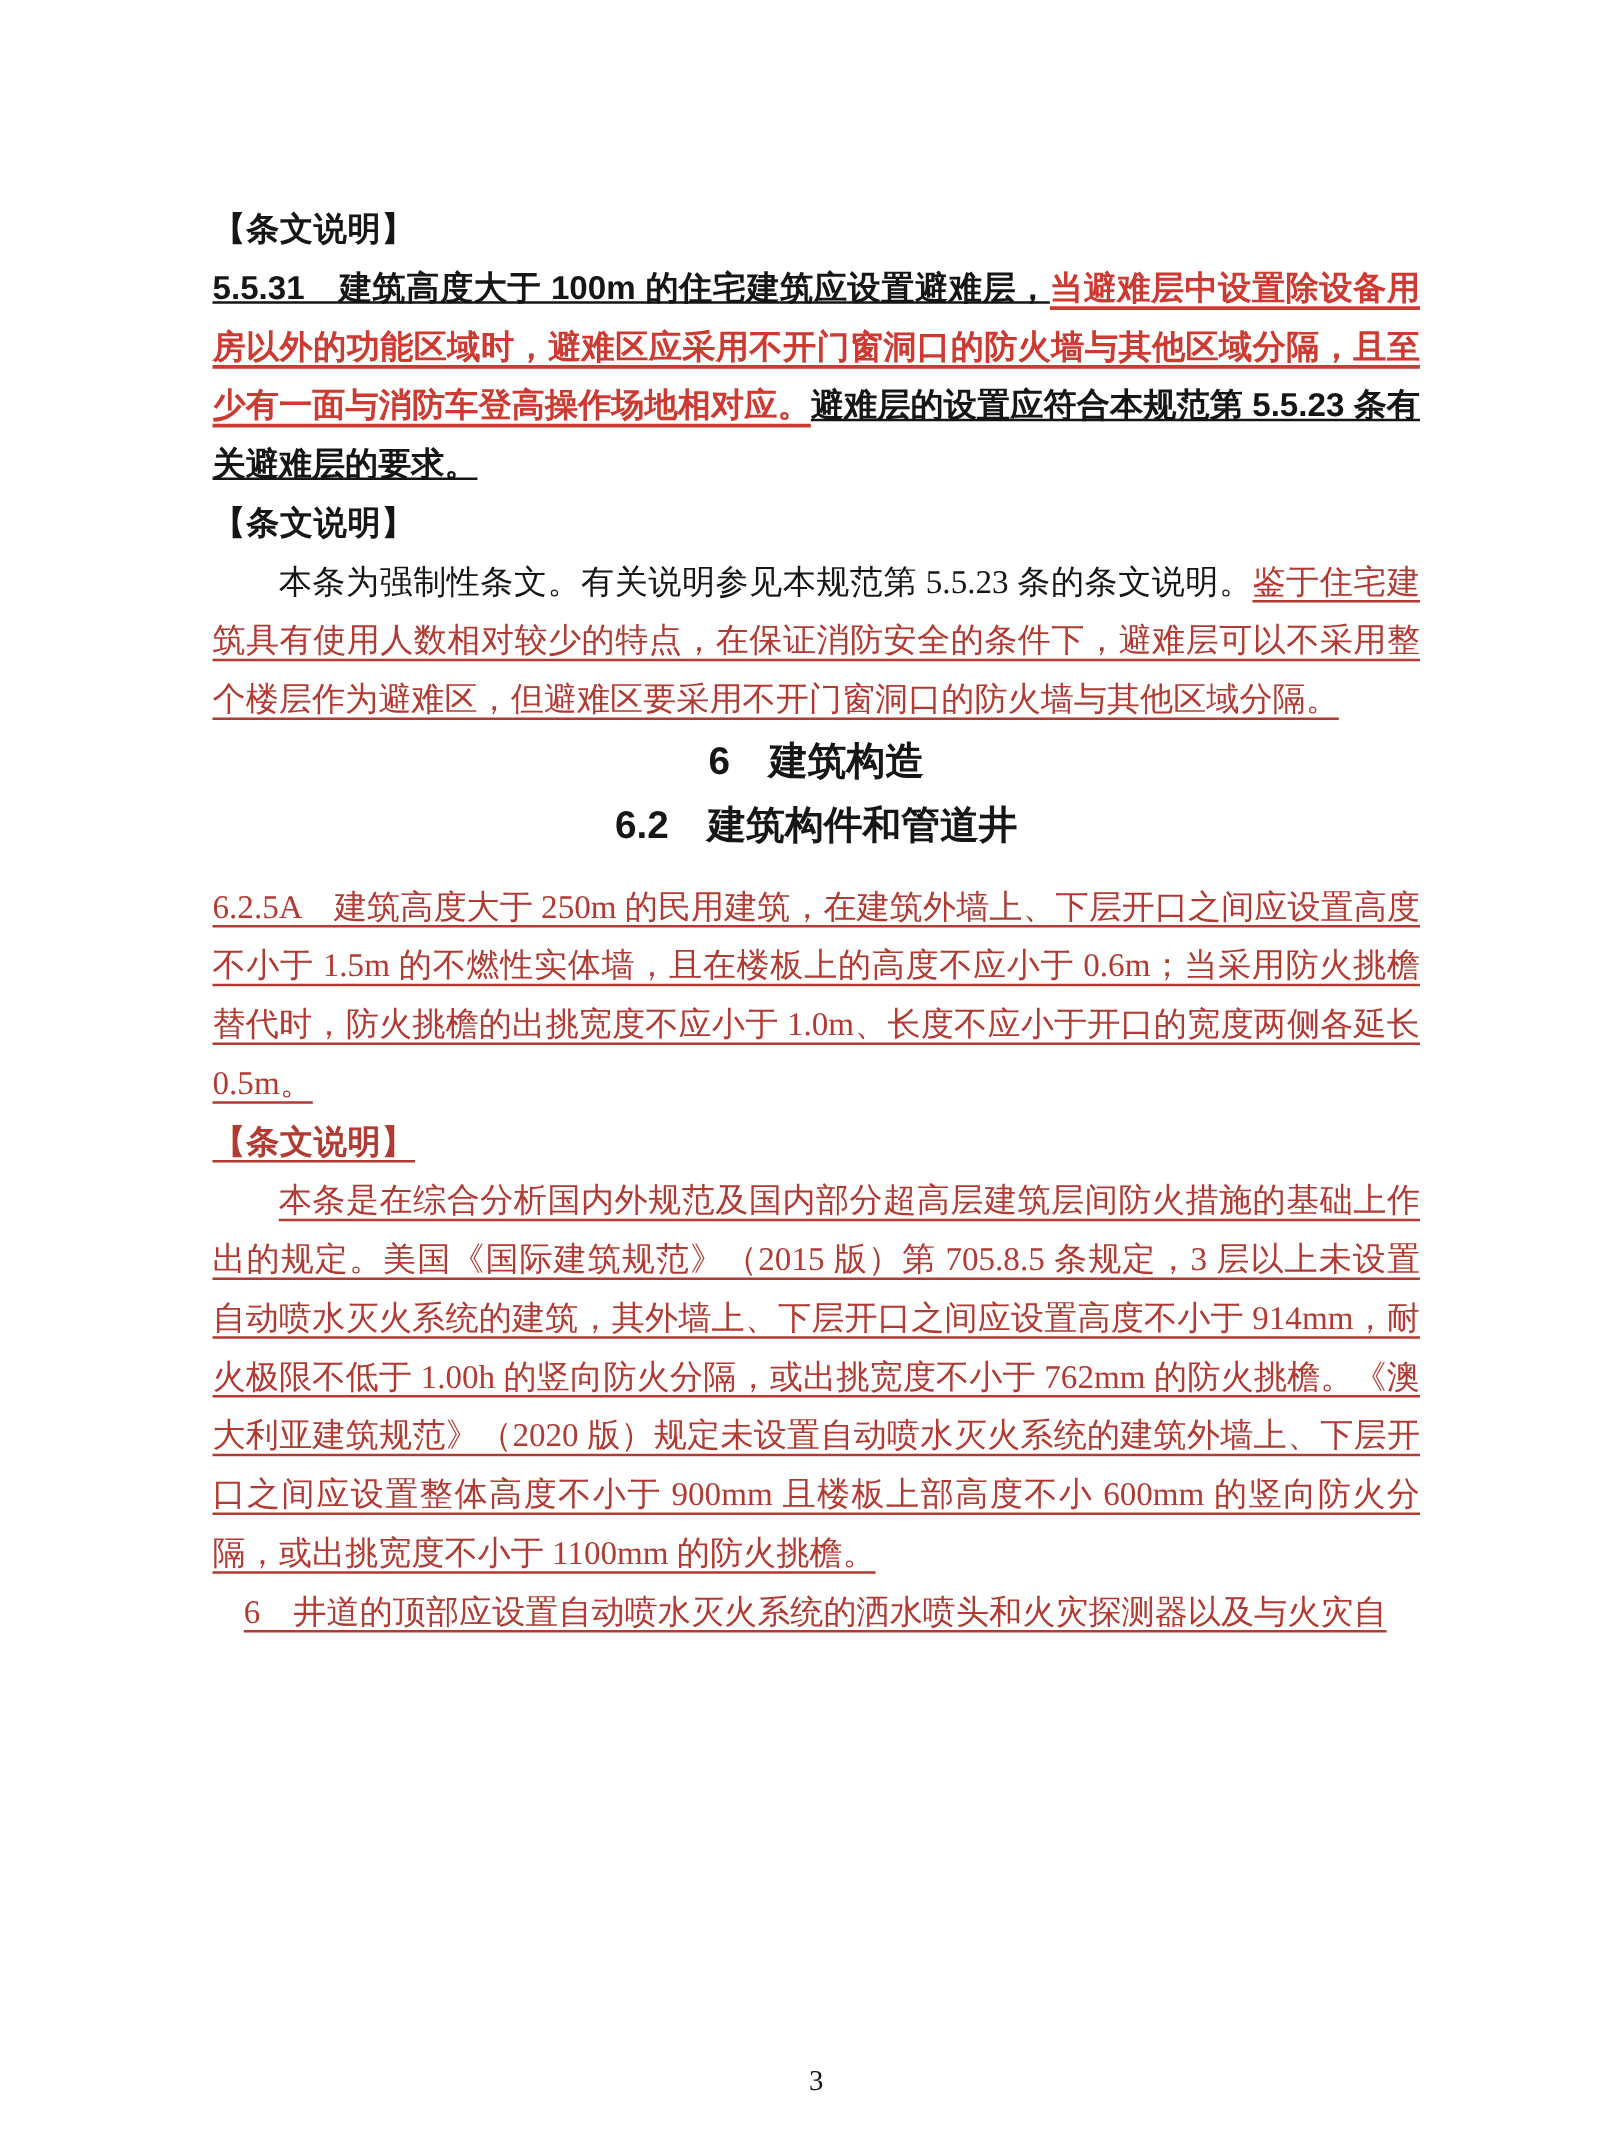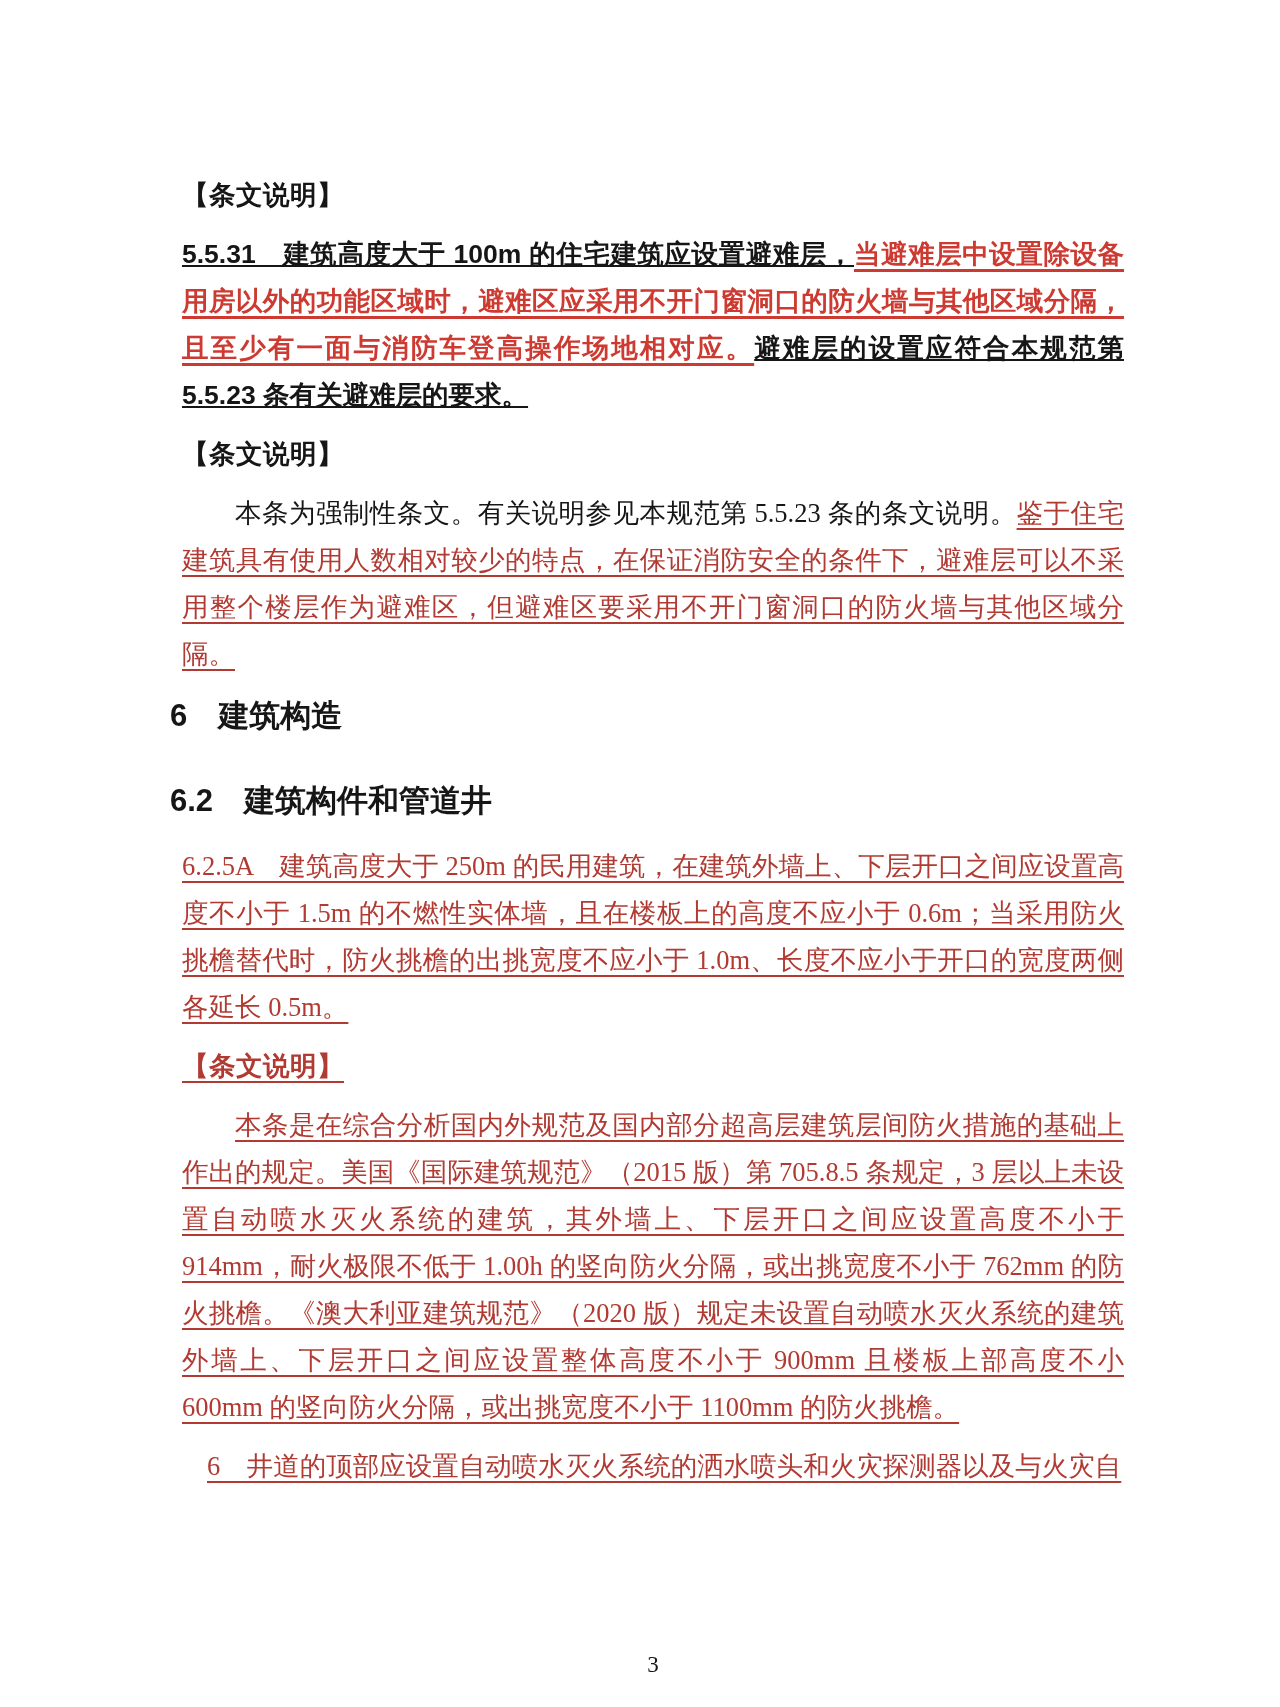--- a/index.html
+++ b/index.html
@@ -24,21 +24,21 @@
   .content {
     position: absolute;
     left: 170px;
     top: 160px;
     width: 966px;
     font-size: 26.5px;
     line-height: 47px;
     color: var(--ink);
     text-align: justify;
   }
-  p { margin: 12px; }
+  p { margin: 0; }
   .indent { text-indent: 2em; }
   .item-indent { text-indent: 25px; }
   
   .hei {
     font-family: "Liberation Sans", "DejaVu Sans", sans-serif;
     font-weight: bold;
     letter-spacing: 0.5px;
   }
   .black-bold {
     font-family: "Liberation Sans", "DejaVu Sans", sans-serif;
@@ -64,23 +64,24 @@
     text-decoration-color: var(--red-bold);
     text-decoration-thickness: 3px;
     text-underline-offset: 6px;
     text-decoration-skip-ink: none;
   }
   .heading {
     font-family: "Liberation Sans", "DejaVu Sans", sans-serif;
     font-weight: bold;
     font-size: 31px;
     line-height: 51px;
+    text-align: center;
     color: var(--ink);
   }
-  .heading.section { margin-bottom: 17px; margin-top: 34px; }
+  .heading.section { margin-bottom: 17px; }
   .page-number {
     position: absolute;
     left: 170px;
     top: 1650px;
     width: 966px;
     text-align: center;
     font-size: 23px;
     line-height: 30px;
     color: var(--ink);
   }

